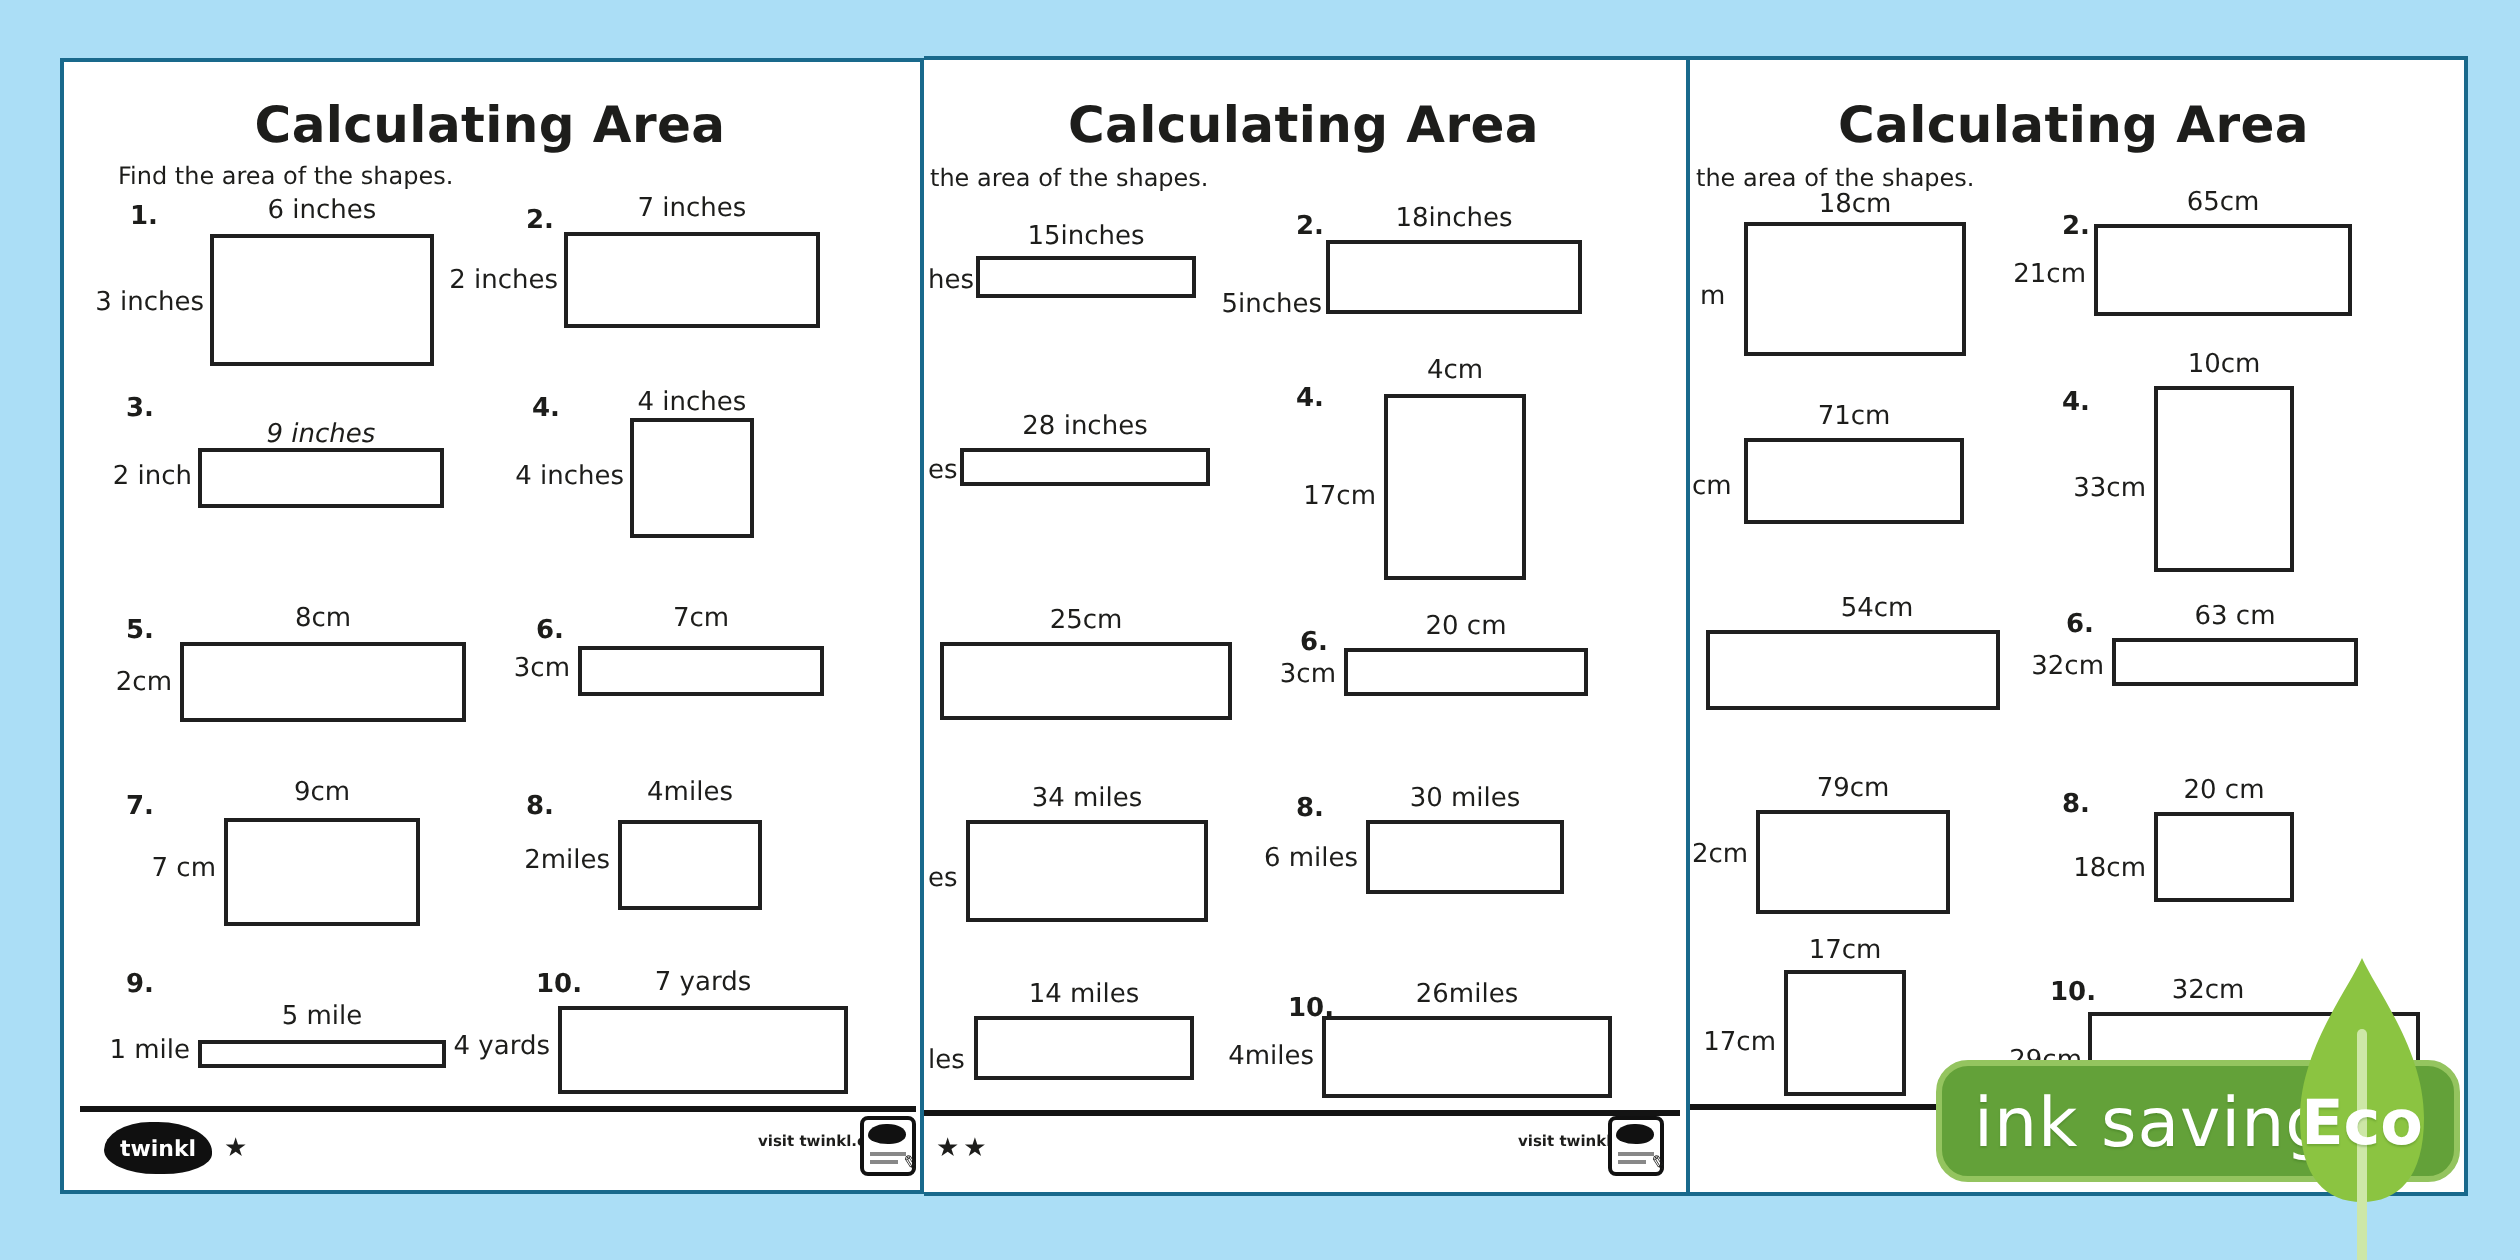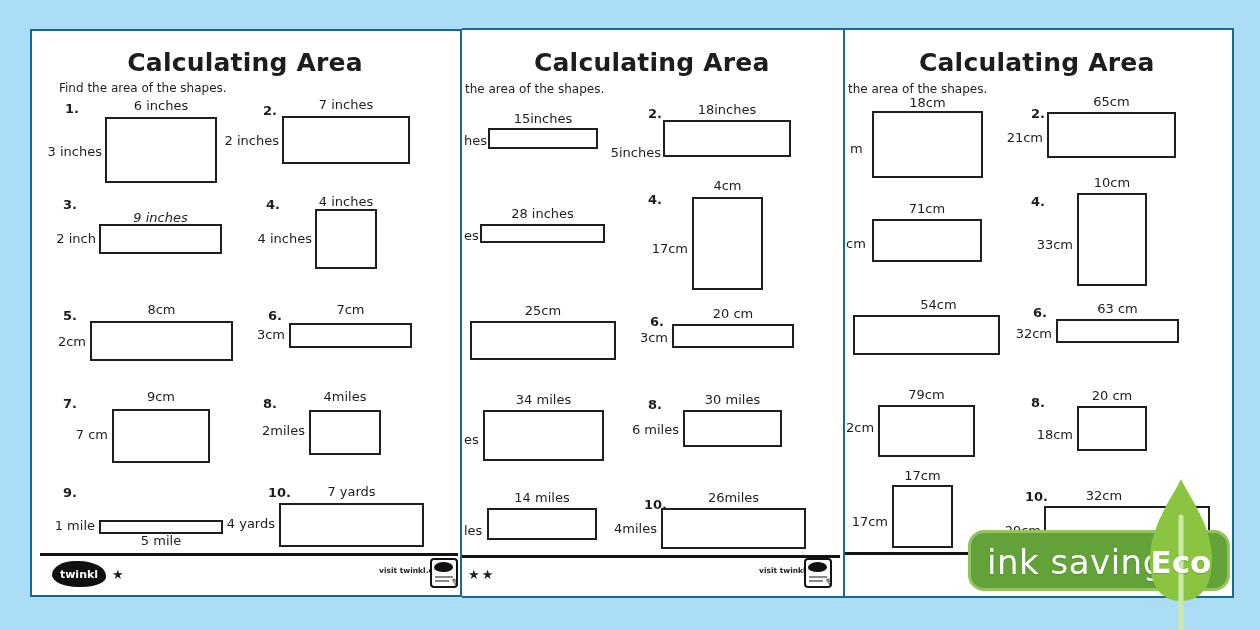--- a/index.html
+++ b/index.html
@@ -188,21 +188,21 @@
     <span class="lt" style="left:80px;top:358px;width:98px;">9cm</span>
     <div class="rect" style="left:80px;top:378px;width:98px;height:54px;"></div>
     <span class="ls" style="left:32px;top:396px;width:44px;">7 cm</span>
 
     <span class="num" style="left:231px;top:365px;">8.</span>
     <span class="lt" style="left:267px;top:358px;width:92px;">4miles</span>
     <div class="rect" style="left:277px;top:379px;width:72px;height:45px;"></div>
     <span class="ls" style="left:212px;top:392px;width:61px;">2miles</span>
 
     <span class="num" style="left:31px;top:454px;">9.</span>
-    <span class="lt" style="left:67px;top:470px;width:124px;margin-top:32px;">5 mile</span>
+    <span class="lt" style="left:67px;top:470px;width:124px;">5 mile</span>
     <div class="rect" style="left:67px;top:489px;width:124px;height:14px;"></div>
     <span class="ls" style="left:14px;top:487px;width:49px;">1 mile</span>
 
     <span class="num" style="left:236px;top:454px;">10.</span>
     <span class="lt" style="left:247px;top:453px;width:145px;">7 yards</span>
     <div class="rect" style="left:247px;top:472px;width:145px;height:44px;"></div>
     <span class="ls" style="left:192px;top:485px;width:51px;">4 yards</span>
 
     <div class="hr" style="left:8px;top:522px;width:418px;"></div>
     <div class="logo" style="left:20px;top:530px;width:54px;height:26px;">

